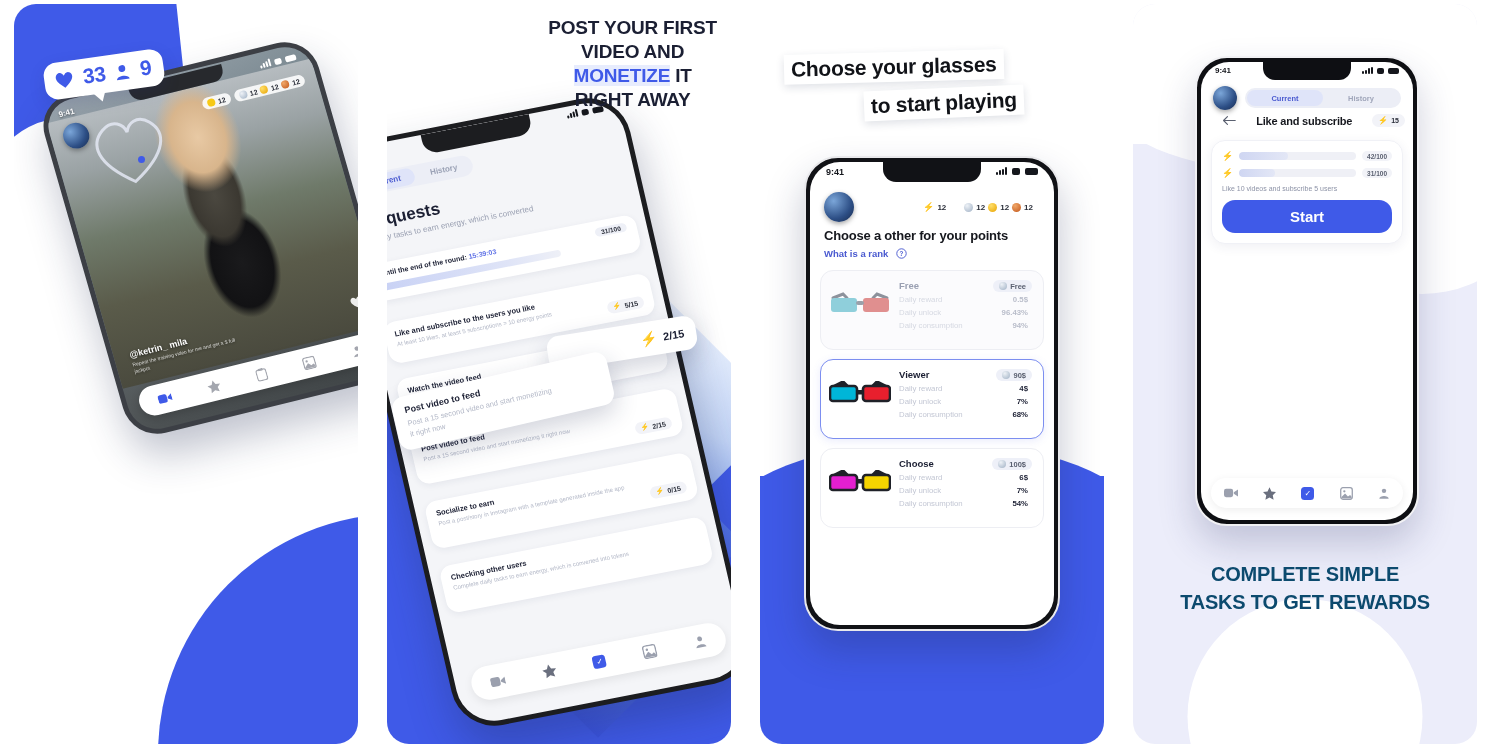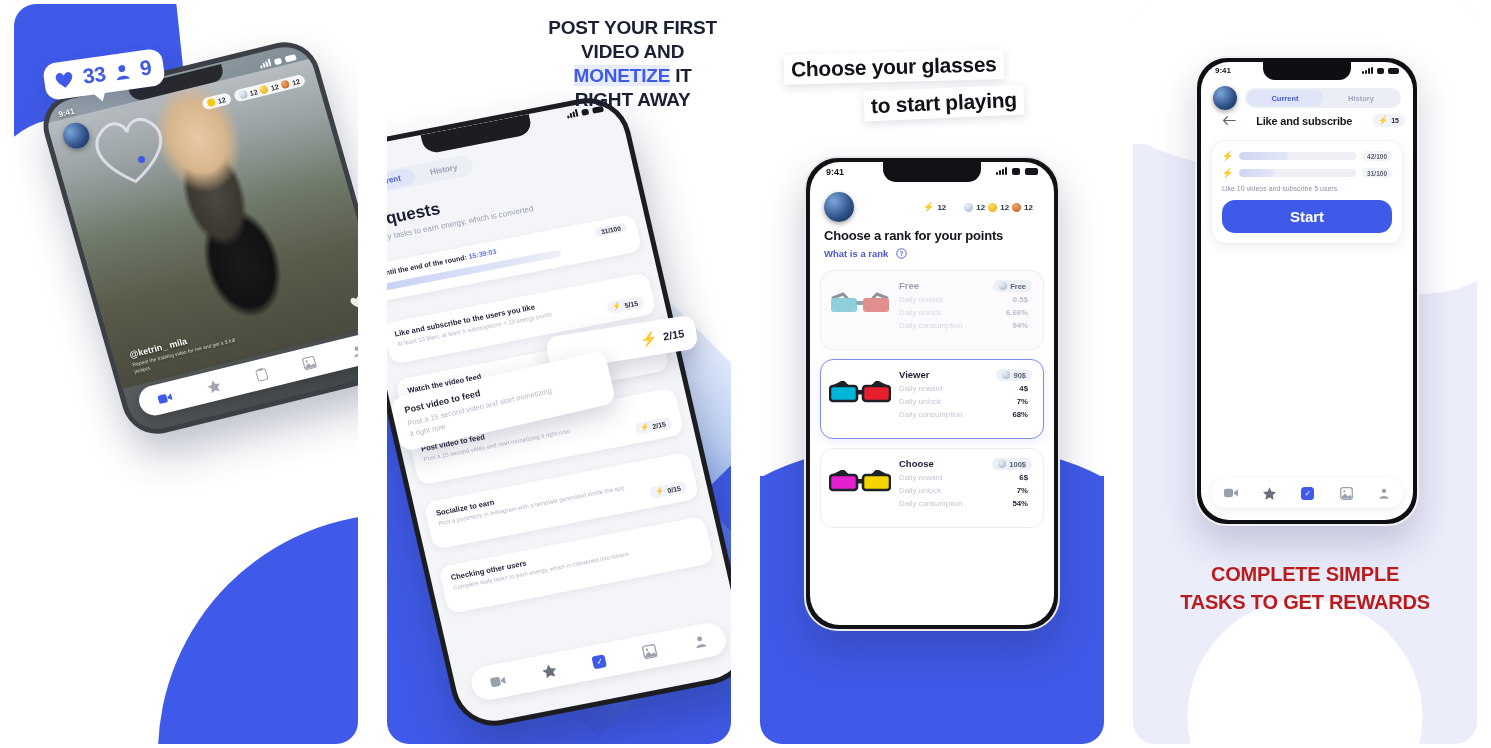--- a/index.html
+++ b/index.html
@@ -390,21 +390,21 @@
   }
   .ph4-nav{
     position:absolute;left:10px;right:10px;bottom:12px;height:30px;
     background:#fff;border-radius:15px;display:flex;align-items:center;justify-content:space-around;
     box-shadow:0 2px 9px rgba(0,0,0,.07);
   }
   .chk{ width:13px;height:13px;border-radius:3.5px;background:var(--blue);display:flex;align-items:center;justify-content:center;color:#fff;font-size:8px;}
   .p4-head{
     position:absolute; left:0; right:0; bottom:128px; z-index:8;
     text-align:center; font-size:20px;font-weight:800;line-height:1.4;
-    color:#b91c1c; letter-spacing:-.2px; text-transform:uppercase;
+    color:#0c4a6e; letter-spacing:-.2px; text-transform:uppercase;
   }
   :root{ --blue:#3f5ae8; }
   .bars{display:inline-flex;align-items:flex-end;gap:1px;height:8px;}
   .bars i{width:2px;background:currentColor;border-radius:1px;display:block;}
 </style>
 </head>
 <body>
 
 <div class="gallery">
 
@@ -647,21 +647,21 @@
               <span class="dot d-silver" style="width:9px;height:9px"></span>
               <span>12</span>
               <span class="dot d-gold" style="width:9px;height:9px"></span>
               <span>12</span>
               <span class="dot d-bronze" style="width:9px;height:9px"></span>
               <span>12</span>
             </div>
           </div>
         </div>
 
-        <div class="p3-h1">Choose a rank for your points</div>
+        <div class="p3-h1">Choose a other for your points</div>
         <div class="p3-link">
           <span>What is a rank</span>
           <svg width="11" height="11" viewBox="0 0 14 14">
             <circle cx="7" cy="7" r="6" fill="none" stroke="#4a5ad0" stroke-width="1.2"></circle>
             <text x="7" y="10" font-size="8" text-anchor="middle" fill="#4a5ad0" font-family="Liberation Sans, sans-serif">?</text>
           </svg>
         </div>
 
         <div class="rank-list">
 
@@ -679,21 +679,21 @@
               <div class="price">
                 <span class="dot d-silver"></span>
                 <span>Free</span>
               </div>
               <div class="row">
                   <span class="k">Daily reward</span>
                   <span class="v">0.5$</span>
                 </div>
               <div class="row">
                   <span class="k">Daily unlock</span>
-                  <span class="v">6.66%</span>
+                  <span class="v">96.43%</span>
                 </div>
               <div class="row">
                   <span class="k">Daily consumption</span>
                   <span class="v">94%</span>
                 </div>
             </div>
           </div>
 
           <div class="rank sel">
             <div class="gl">

